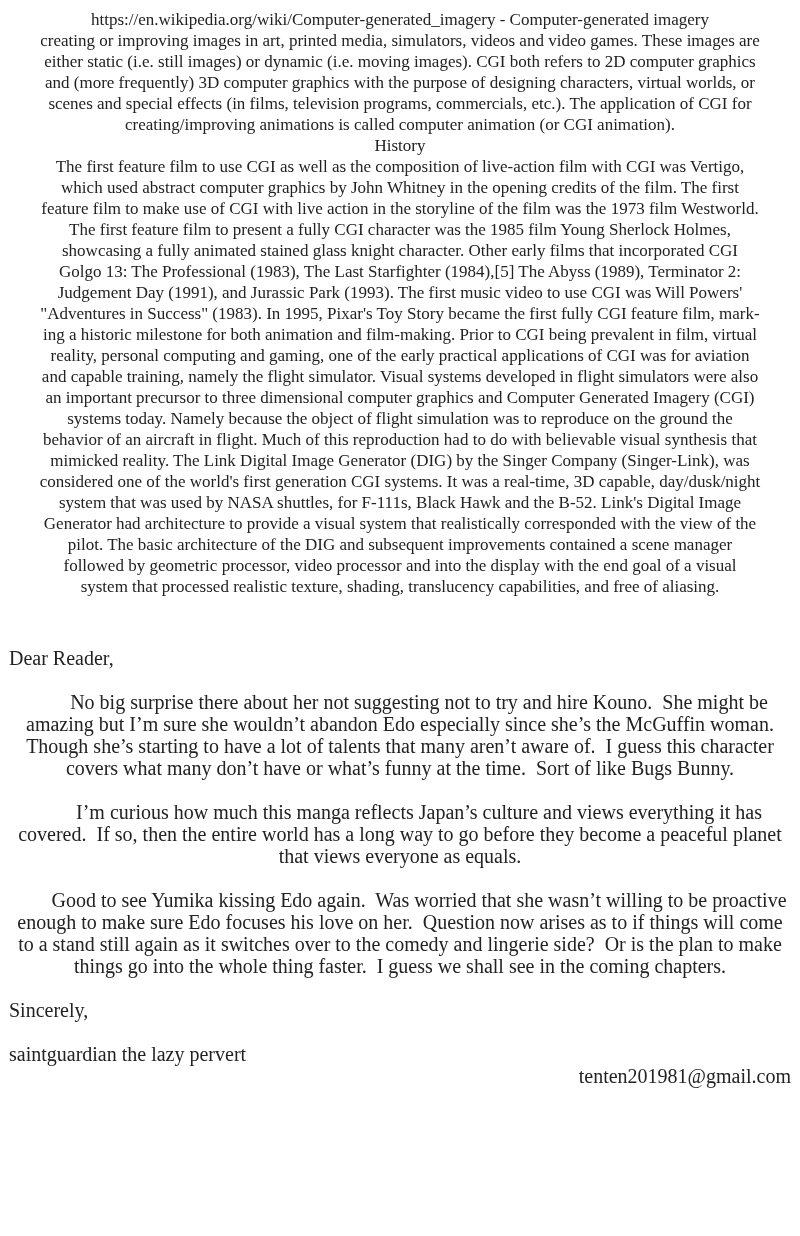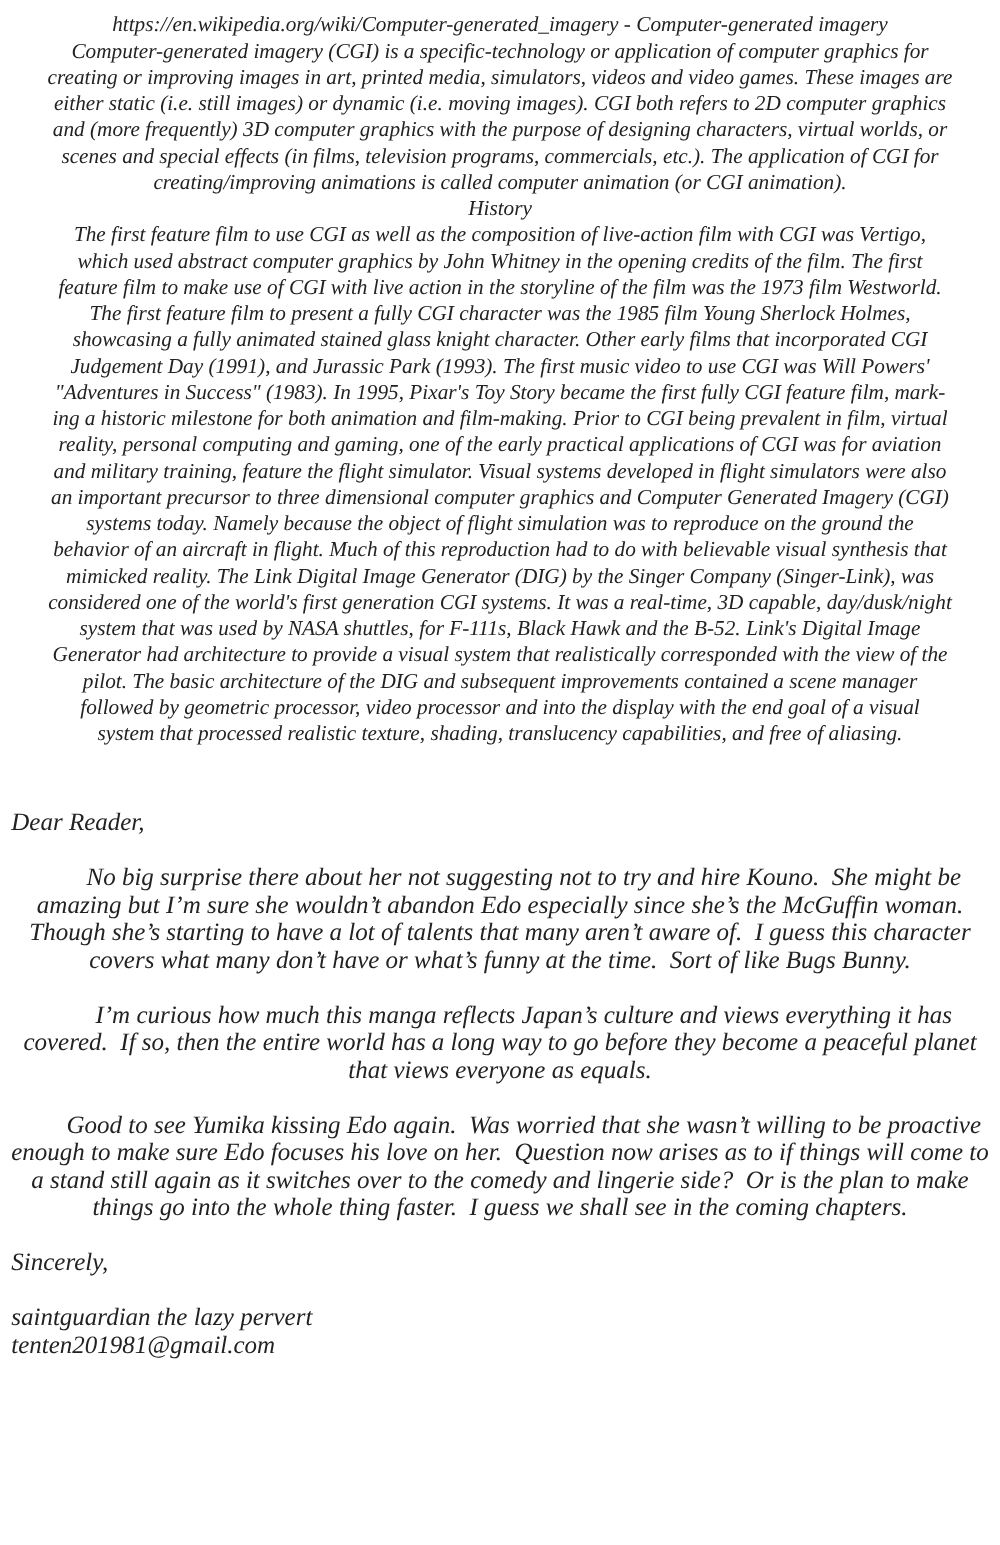--- a/index.html
+++ b/index.html
@@ -4,68 +4,67 @@
 <style>
   html, body { margin: 0; padding: 0; background: #ffffff; }
   .page {
     position: relative;
     width: 800px;
     height: 1236px;
     background: #ffffff;
     overflow: hidden;
     color: #222222;
     font-family: "Liberation Serif", "DejaVu Serif", serif;
-    font-style: italic;
   }
   .wiki {
     padding-top: 9px;
     font-size: 17px;
     line-height: 21px;
     text-align: center;
   }
   .wiki .wline { white-space: nowrap; }
   .letter {
     margin-top: 50px;
     padding: 0 9px;
     font-size: 20px;
     line-height: 22px;
     text-align: left;
   }
   .letter p { margin: 22px 0 0 0; white-space: pre-wrap; }
   .letter p.salutation { margin-top: 0; }
   .letter .body-para { text-indent: 38px; text-align: center; }
-  .letter .sig-email { margin-top: 0; }
+  .letter .sig-email { margin-top: 0; text-align: right; }
 </style>
 </head>
 <body>
 
 <div class="page">
 
   <div class="wiki">
     <div class="wline">https://en.wikipedia.org/wiki/Computer-generated_imagery - Computer-generated imagery</div>
     <div>
-        <div class="wline">Computer-generated imagery (CGI) is a specific-technology or application of computer graphics for</div>
         <div class="wline">creating or improving images in art, printed media, simulators, videos and video games. These images are</div>
         <div class="wline">either static (i.e. still images) or dynamic (i.e. moving images). CGI both refers to 2D computer graphics</div>
         <div class="wline">and (more frequently) 3D computer graphics with the purpose of designing characters, virtual worlds, or</div>
         <div class="wline">scenes and special effects (in films, television programs, commercials, etc.). The application of CGI for</div>
         <div class="wline">creating/improving animations is called computer animation (or CGI animation).</div>
       </div>
     <div class="wline">History</div>
     <div>
         <div class="wline">The first feature film to use CGI as well as the composition of live-action film with CGI was Vertigo,</div>
         <div class="wline">which used abstract computer graphics by John Whitney in the opening credits of the film. The first</div>
         <div class="wline">feature film to make use of CGI with live action in the storyline of the film was the 1973 film Westworld.</div>
         <div class="wline">The first feature film to present a fully CGI character was the 1985 film Young Sherlock Holmes,</div>
         <div class="wline">showcasing a fully animated stained glass knight character. Other early films that incorporated CGI</div>
+        <div class="wline">Golgo 13: The Professional (1983), The Last Starfighter (1984),[5] The Abyss (1989), Terminator 2:</div>
         <div class="wline">Judgement Day (1991), and Jurassic Park (1993). The first music video to use CGI was Will Powers'</div>
         <div class="wline">"Adventures in Success" (1983). In 1995, Pixar's Toy Story became the first fully CGI feature film, mark-</div>
         <div class="wline">ing a historic milestone for both animation and film-making. Prior to CGI being prevalent in film, virtual</div>
         <div class="wline">reality, personal computing and gaming, one of the early practical applications of CGI was for aviation</div>
-        <div class="wline">and military training, feature the flight simulator. Visual systems developed in flight simulators were also</div>
+        <div class="wline">and capable training, namely the flight simulator. Visual systems developed in flight simulators were also</div>
         <div class="wline">an important precursor to three dimensional computer graphics and Computer Generated Imagery (CGI)</div>
         <div class="wline">systems today. Namely because the object of flight simulation was to reproduce on the ground the</div>
         <div class="wline">behavior of an aircraft in flight. Much of this reproduction had to do with believable visual synthesis that</div>
         <div class="wline">mimicked reality. The Link Digital Image Generator (DIG) by the Singer Company (Singer-Link), was</div>
         <div class="wline">considered one of the world's first generation CGI systems. It was a real-time, 3D capable, day/dusk/night</div>
         <div class="wline">system that was used by NASA shuttles, for F-111s, Black Hawk and the B-52. Link's Digital Image</div>
         <div class="wline">Generator had architecture to provide a visual system that realistically corresponded with the view of the</div>
         <div class="wline">pilot. The basic architecture of the DIG and subsequent improvements contained a scene manager</div>
         <div class="wline">followed by geometric processor, video processor and into the display with the end goal of a visual</div>
         <div class="wline">system that processed realistic texture, shading, translucency capabilities, and free of aliasing.</div>

